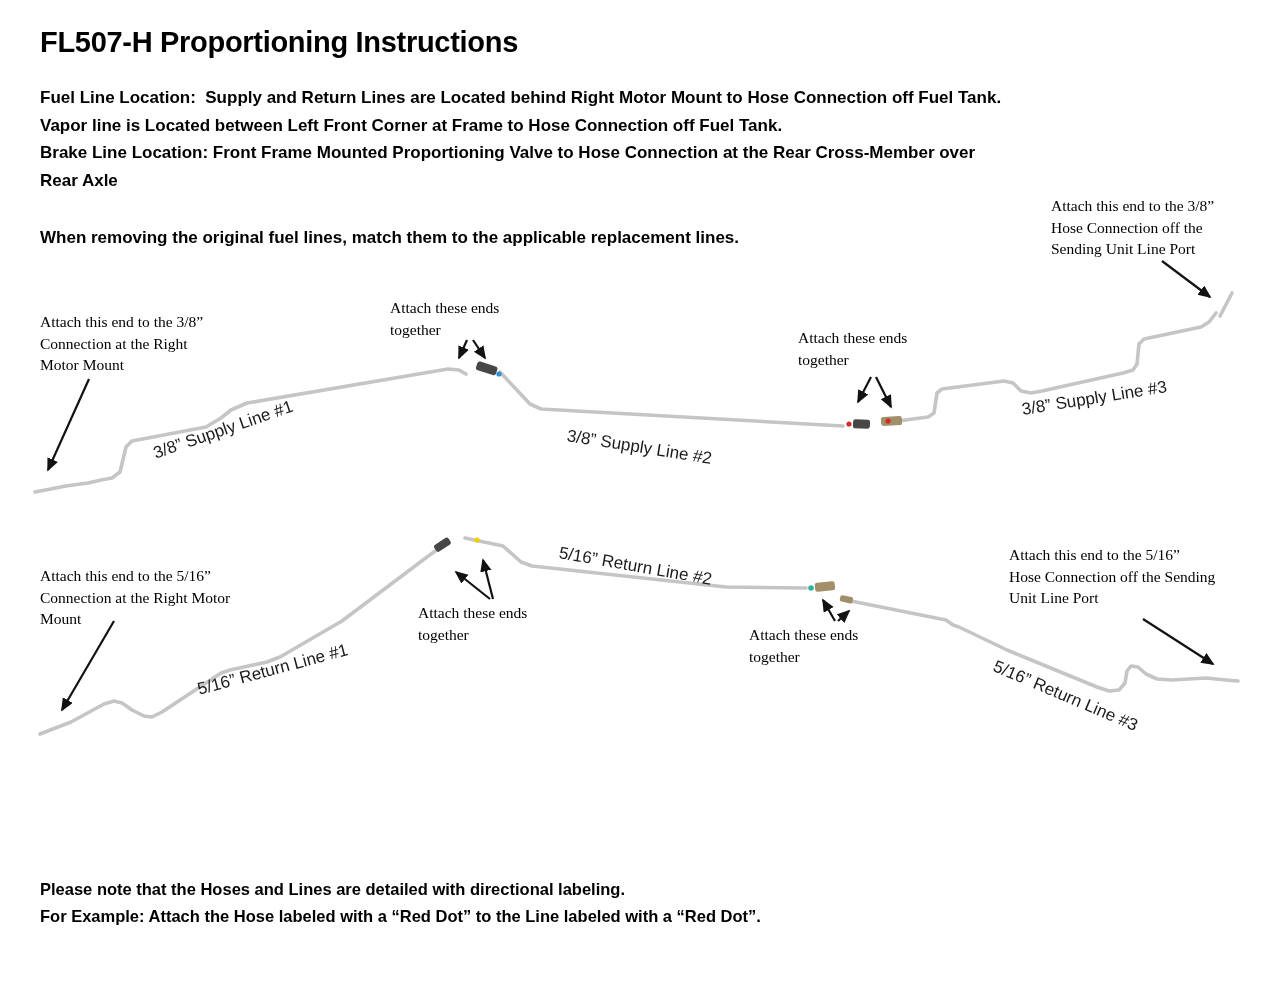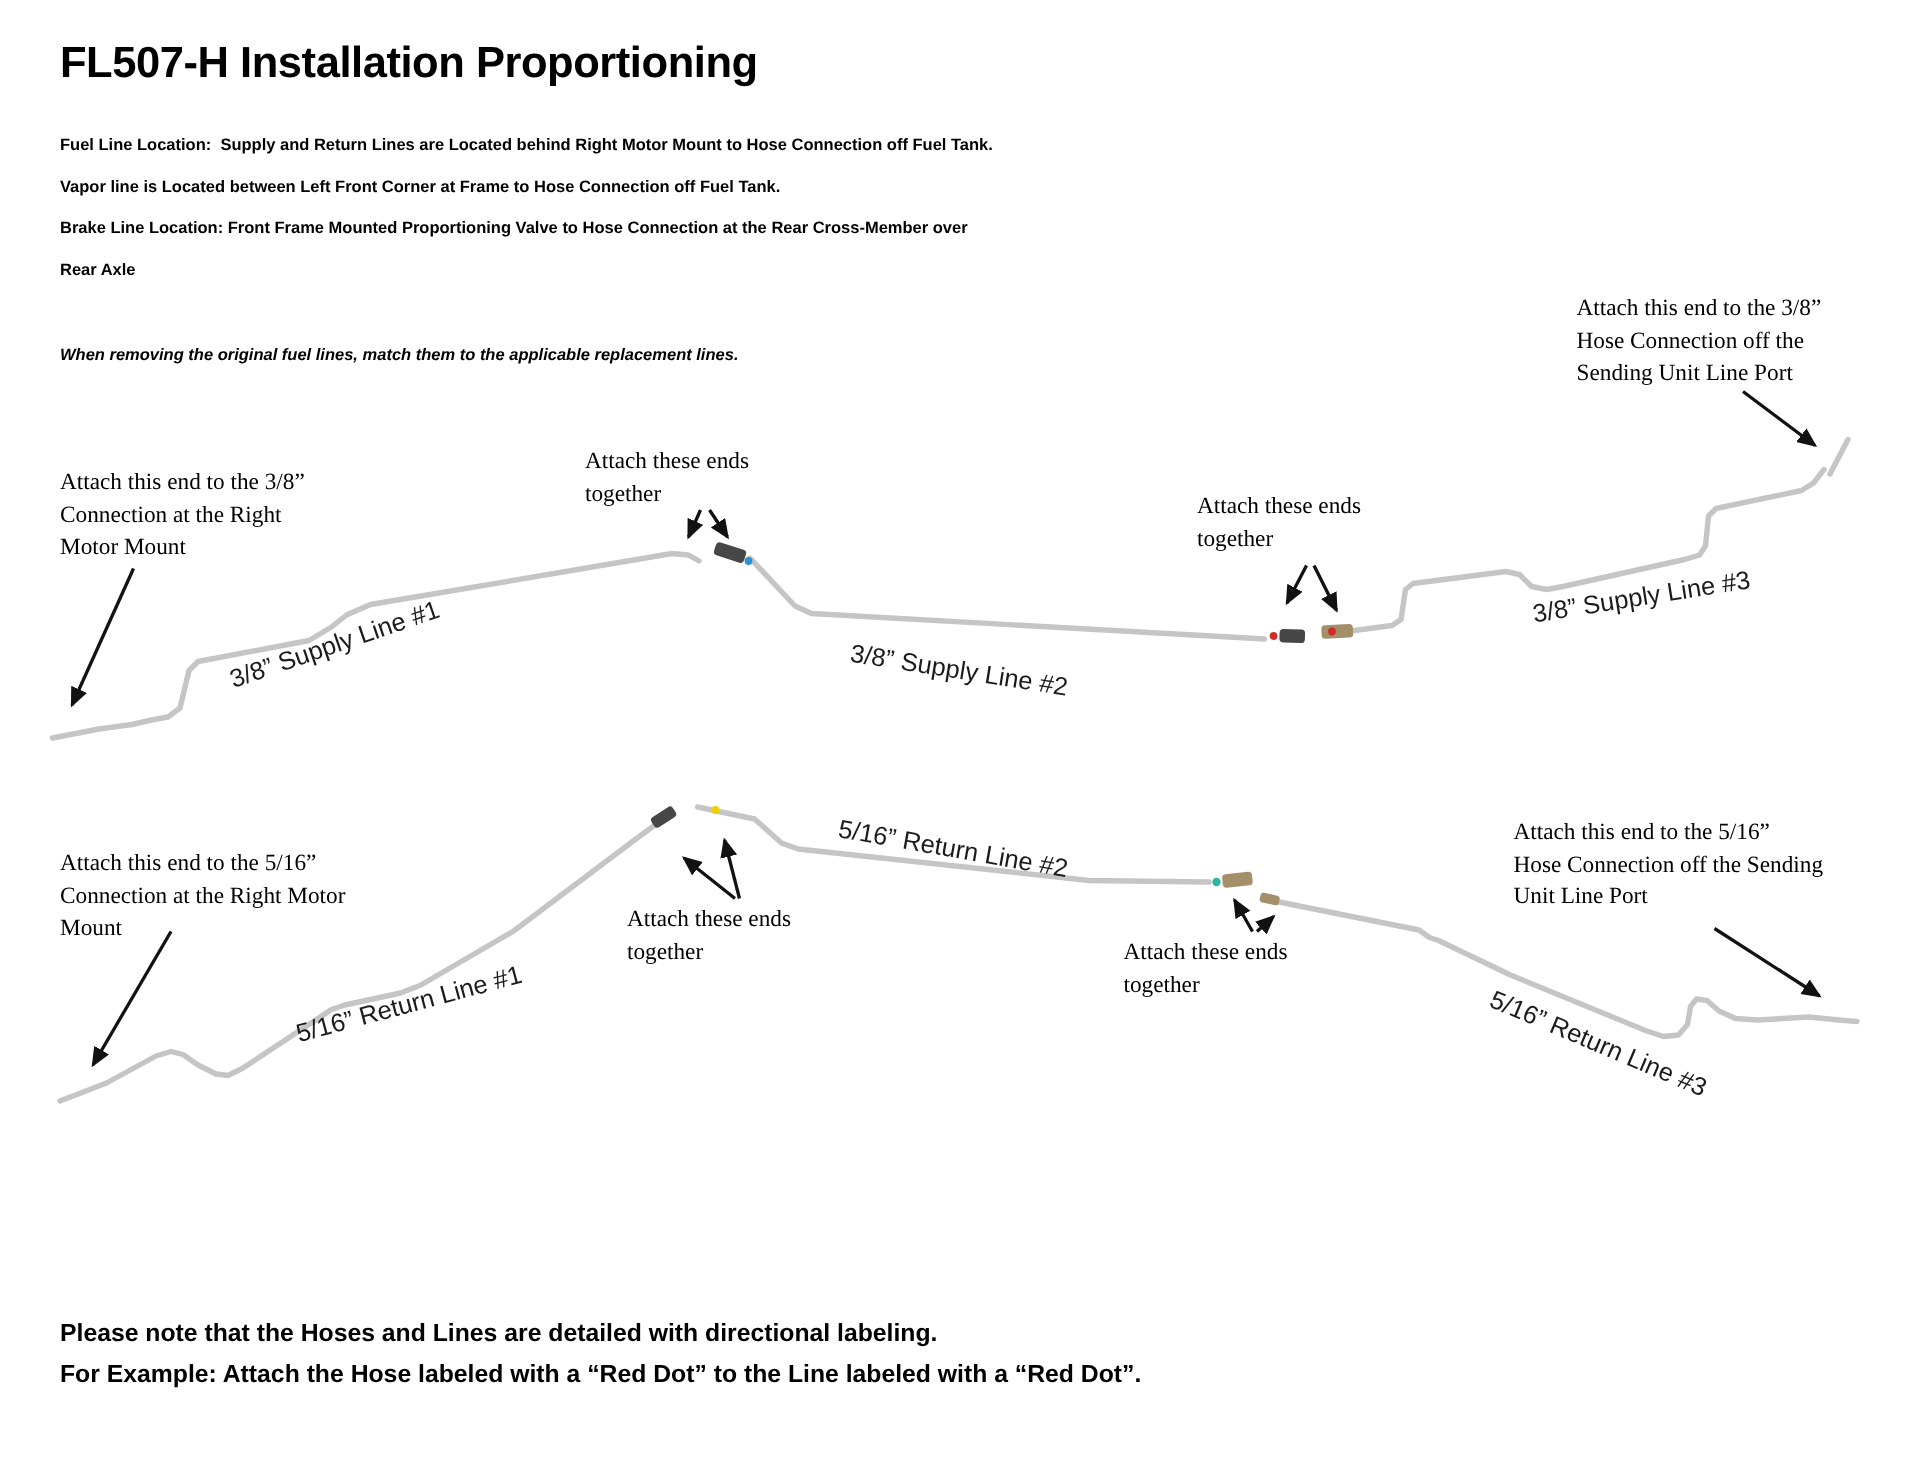--- a/index.html
+++ b/index.html
@@ -6,24 +6,24 @@
   .page {
     position:relative; width:1280px; height:989px; background:#ffffff;
     font-family:"Liberation Sans", sans-serif; color:#000; overflow:hidden;
   }
   .title {
     position:absolute; left:40px; top:26px; margin:0;
     font-size:29px; font-weight:bold; letter-spacing:-0.3px;
   }
   .body-text {
     position:absolute; white-space:pre-wrap; font-weight:bold;
-    font-size:11px; line-height:27.5px;
+    font-size:17px; line-height:27.5px;
   }
   #loc-text { left:40px; top:84px; width:1220px; }
-  #removal-text { left:40px; top:224px; width:1150px;font-style:italic; }
+  #removal-text { left:40px; top:224px; width:1150px; }
   #footer-note { left:40px; top:876px; width:1050px; font-size:16.5px; line-height:27px; }
   .callout {
     position:absolute; white-space:pre-wrap;
     font-size:15.5px; line-height:21.5px; font-weight:normal;font-family:Liberation Serif, serif;
   }
   .callout.center { text-align:left; }
   .line-label {
     position:absolute; white-space:nowrap; font-size:17px; color:#1b1b1b;
     transform-origin:0 50%;
   }
@@ -74,21 +74,21 @@
       <path marker-end="url(#ah)" d="M 1162 261 L 1210 297"></path>
       <path marker-end="url(#ah)" d="M 114 621 L 62 710"></path>
       <path marker-end="url(#ah)" d="M 490 599 L 456 572"></path>
       <path marker-end="url(#ah)" d="M 493 599 L 483 560"></path>
       <path marker-end="url(#ah)" d="M 835 621 L 823 600"></path>
       <path marker-end="url(#ah)" d="M 838 621 L 849 611"></path>
       <path marker-end="url(#ah)" d="M 1143 619 L 1213 664"></path>
     </g>
   </svg>
 
-  <h1 class="title">FL507-H Installation Proportioning</h1>
+  <h1 class="title">FL507-H Proportioning Instructions</h1>
   <div class="body-text" id="loc-text">Fuel Line Location:  Supply and Return Lines are Located behind Right Motor Mount to Hose Connection off Fuel Tank.
 Vapor line is Located between Left Front Corner at Frame to Hose Connection off Fuel Tank.
 Brake Line Location: Front Frame Mounted Proportioning Valve to Hose Connection at the Rear Cross-Member over
 Rear Axle</div>
   <div class="body-text" id="removal-text">When removing the original fuel lines, match them to the applicable replacement lines.</div>
 
   <div class="callout" style="left:40px; top:311px; width:230px;">Attach this end to the 3/8”
 Connection at the Right
 Motor Mount</div>
   <div class="callout center" style="left:390px; top:297px; width:158px;">Attach these ends

